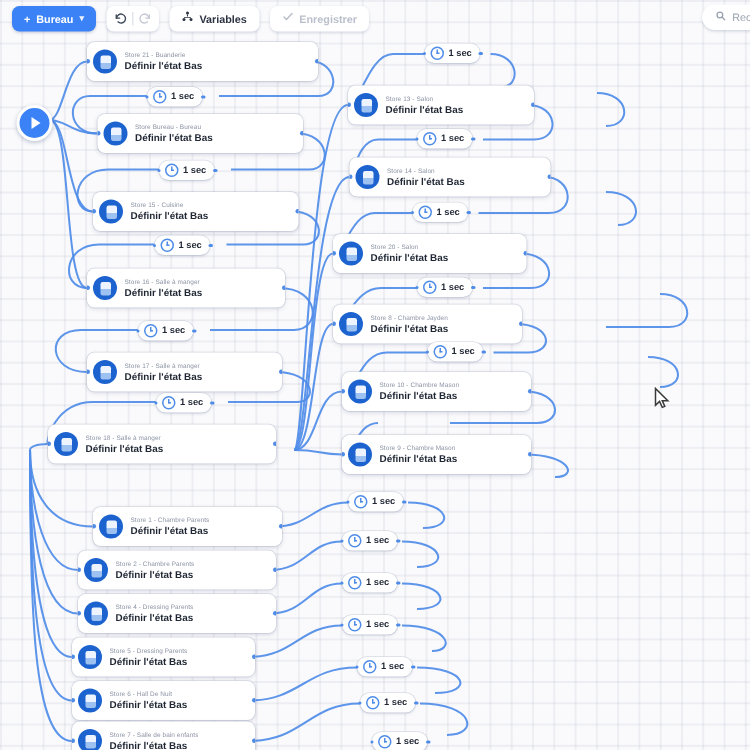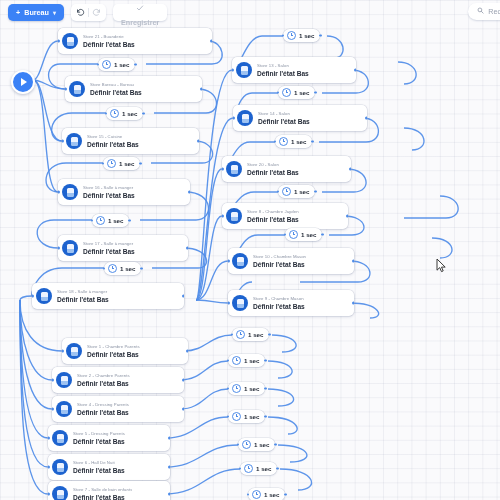--- a/index.html
+++ b/index.html
@@ -66,21 +66,21 @@
   .tb-icobtn.dim { color:#c3c8d2; }
   .tb-sep { width:1px; height:9px; background:#e3e6ec; }
   .tb-btn {
     display:flex; align-items:center; gap:4px;
     height: 17px; padding: 0 8px;
     background:#fff; border-radius:5px;
     font-size: 7.2px; font-weight: bold; color:#2c3342;
     box-shadow: 0 1px 2px rgba(40,60,110,.18);
     white-space: nowrap;
   }
-  .tb-btn.disabled { color:#b9bfcb;flex-direction:column; }
+  .tb-btn.disabled { color:#b9bfcb; }
   .tb-search {
     position:absolute; right:-6px; top:3px;
     display:flex; align-items:center; gap:4px;
     height:17px; padding:0 9px;
     background:#fff; border-radius:9px;
     box-shadow: 0 1px 2px rgba(40,60,110,.18);
     font-size:7.2px; color:#9aa1b0;
     white-space:nowrap;
   }
   .chev { font-size: 6px; opacity:.9; }
@@ -585,20 +585,32 @@
       </div>
       <div class="tb-sep"></div>
       <div class="tb-icobtn dim">
         <svg width="9" height="9" viewBox="0 0 24 24" fill="none" stroke="currentColor" stroke-width="2.4" stroke-linecap="round">
           <path d="M20 5 L20 11 L14 11"></path>
           <path d="M19.5 11 A8 8 0 1 0 17 17.5"></path>
         </svg>
       </div>
     </div>
 
+    <div class="tb-btn">
+      <span>
+        <svg width="8" height="8" viewBox="0 0 24 24" fill="currentColor">
+          <circle cx="12" cy="5" r="3"></circle>
+            <circle cx="5" cy="18" r="3"></circle>
+            <circle cx="19" cy="18" r="3"></circle>
+          <path d="M11 8 h2 v4 h-2z"></path>
+            <path d="M5 13 h14 v1.6 H5z"></path>
+        </svg>
+      </span>
+      <span>Variables</span>
+    </div>
 
     <div class="tb-btn disabled">
       <span>
         <svg width="8" height="8" viewBox="0 0 24 24" fill="none" stroke="currentColor" stroke-width="3" stroke-linecap="round" stroke-linejoin="round">
           <path d="M4 13 l5 5 L20 6"></path>
         </svg>
       </span>
       <span>Enregistrer</span>
     </div>
 

